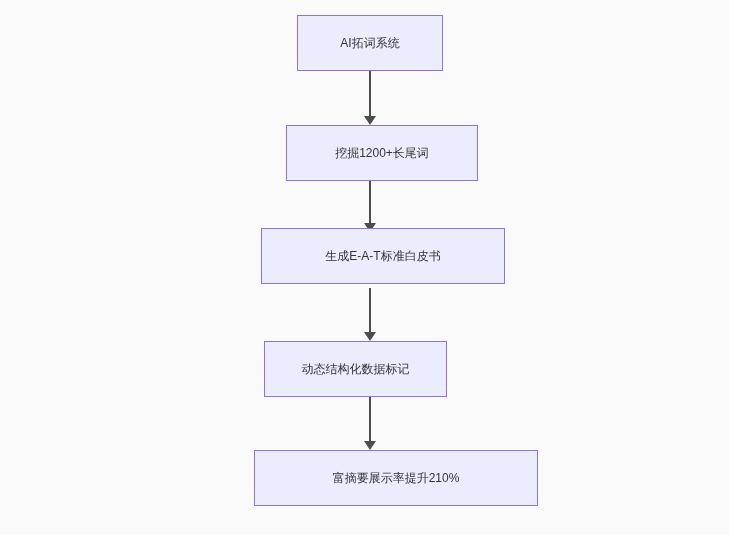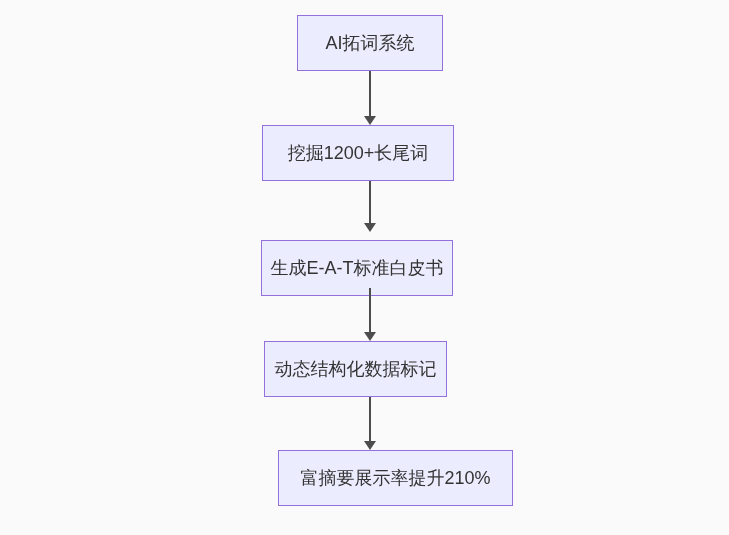--- a/index.html
+++ b/index.html
@@ -16,32 +16,32 @@
     background: var(--bg, #fafafa);
     overflow: hidden;
   }
   .flow-node {
     position: absolute;
     box-sizing: border-box;
     height: 56px;
     background: var(--node-fill, #ECECFF);
     border: 1px solid var(--node-border, #9370DB);
     color: var(--text-color, #333333);
-    font-size: 18px;
+    font-size: 12px;
     display: flex;
     align-items: center;
     justify-content: center;
     text-align: center;
     white-space: nowrap;
   }
   .node-1 { left: 297px; top: 15px;  width: 146px; }
-  .node-2 { left: 262px; top: 125px; width: 192px; }
-  .node-3 { left: 261px; top: 240px; width: 192px; }
+  .node-2 { left: 286px; top: 125px; width: 192px; }
+  .node-3 { left: 261px; top: 228px; width: 244px; }
   .node-4 { left: 264px; top: 341px; width: 183px; }
-  .node-5 { left: 254px; top: 450px; width: 235px; margin-left: 24px; }
+  .node-5 { left: 254px; top: 450px; width: 284px; }
 
   .edge {
     position: absolute;
     left: 370px;
     width: 0;
   }
   .edge .shaft {
     position: absolute;
     left: -1px;
     top: 0;

